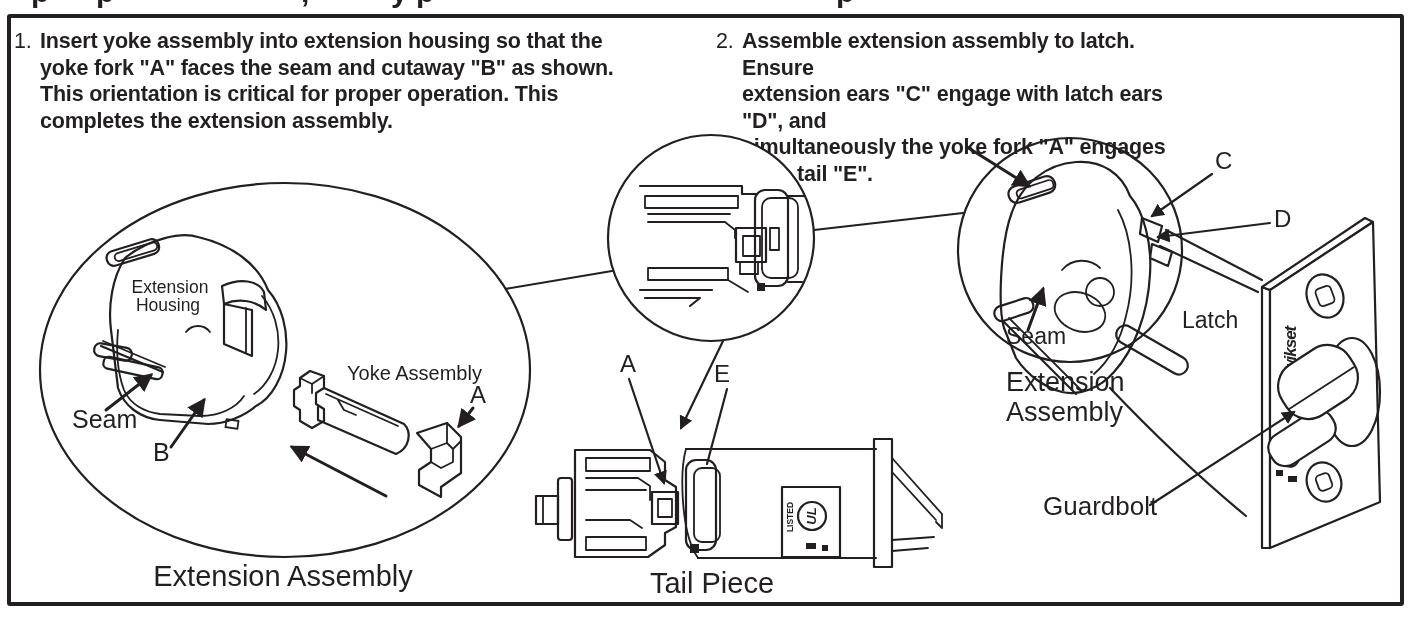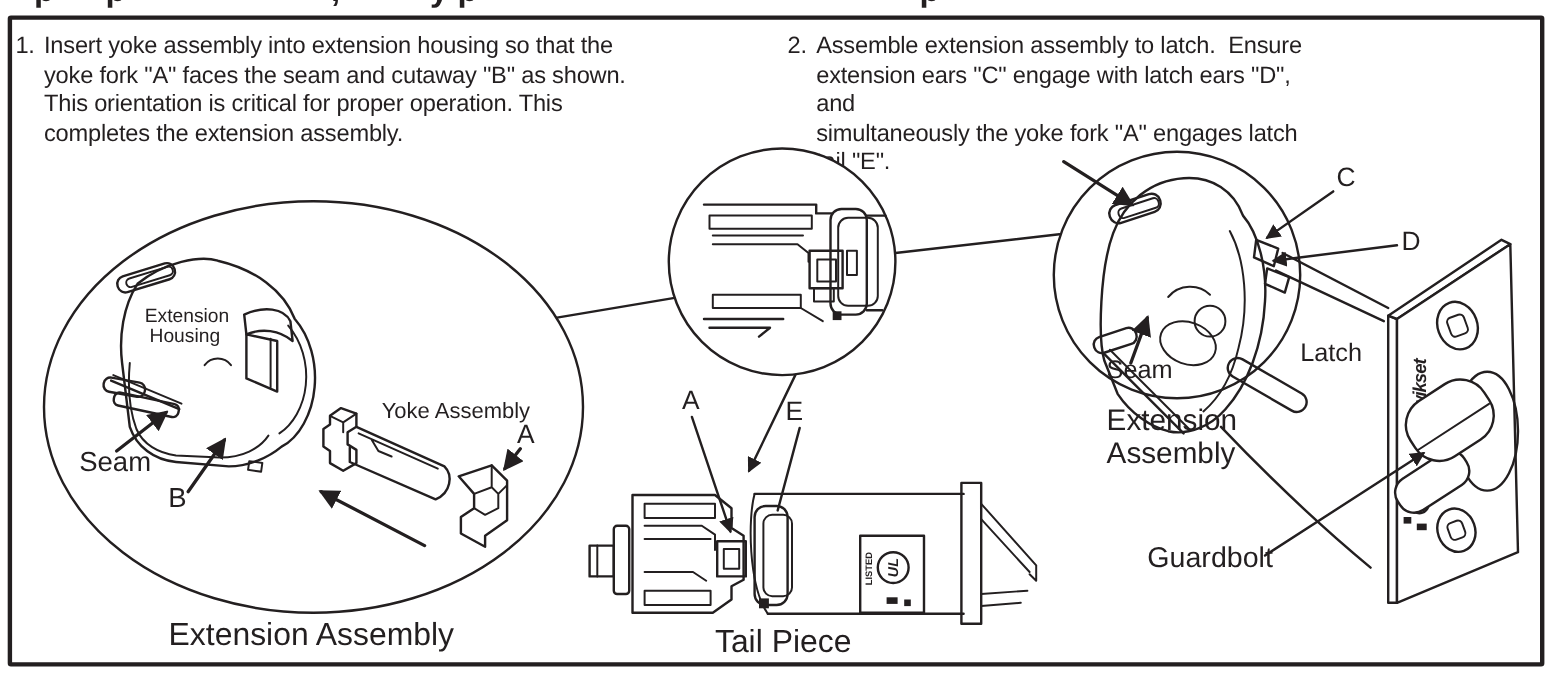--- a/index.html
+++ b/index.html
@@ -7,21 +7,21 @@
        font-family:"Liberation Sans",sans-serif;color:#231f20;}
   .top-strip{position:absolute;left:0;top:0;width:1415px;height:11px;overflow:hidden;}
   .top-strip span{position:absolute;top:-25px;font-size:30px;font-weight:bold;color:#231f20;}
   .frag0{left:31px;} .frag1{left:96px;} .frag2{left:301px;}
   .frag3{left:391px;} .frag4{left:416px;} .frag5{left:836px;}
   .frame{position:absolute;left:7px;top:14px;width:1389px;height:584px;
          border:4px solid #231f20;border-radius:3px;background:#fff;}
   .step{position:absolute;display:flex;align-items:flex-start;
         font-size:21.5px;line-height:26.5px;letter-spacing:-0.2px;color:#231f20;}
   .step .num{flex:0 0 auto;width:26px;}
-  .step .txt{white-space:pre-wrap;}
+  .step .txt{white-space:pre-wrap;font-weight:bold;}
   .step1{left:14px;top:28px;width:665px;}
   .step2{left:716px;top:28px;width:470px;}
   svg{position:absolute;left:0;top:0;}
   svg .ln{fill:none;stroke:#231f20;stroke-width:2.2;stroke-linejoin:round;stroke-linecap:round;}
   svg .thin{stroke-width:1.8;}
   svg .thick{stroke-width:3;}
   svg .wht{fill:#ffffff;}
   svg .solid{fill:#231f20;stroke:none;}
   svg text{font-family:"Liberation Sans",sans-serif;fill:#231f20;}
   svg .lbl{font-size:24px;}

